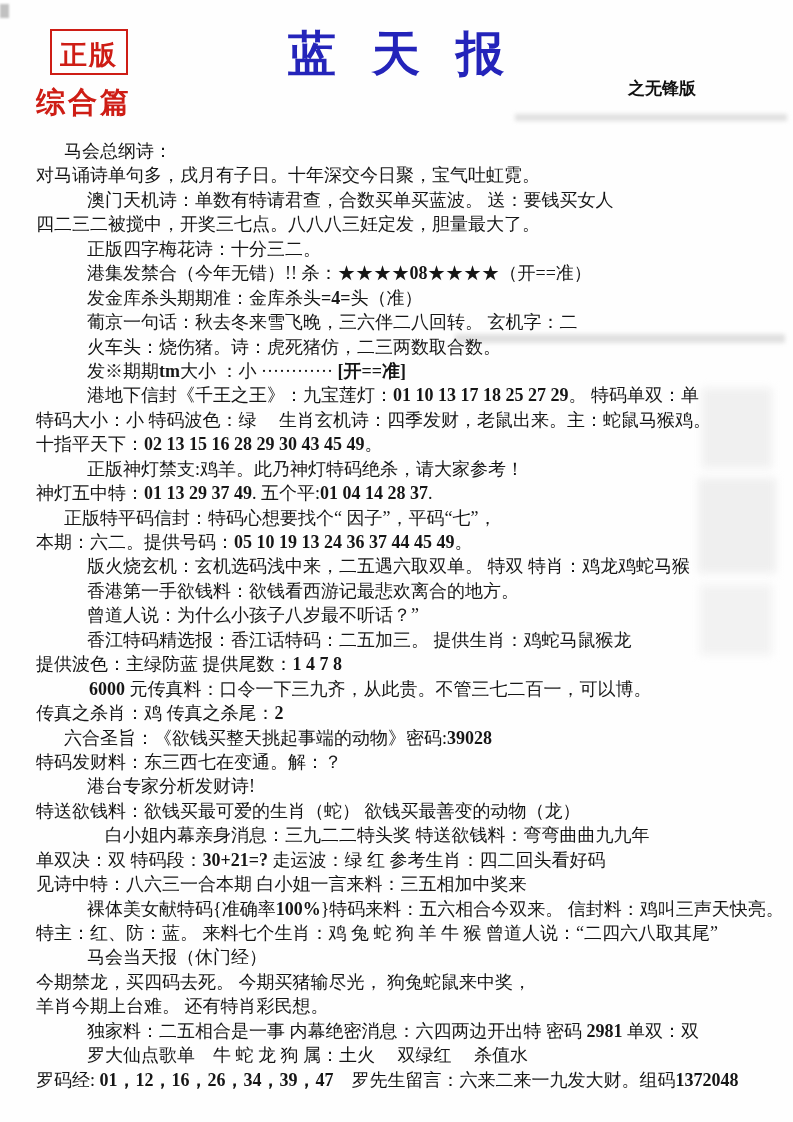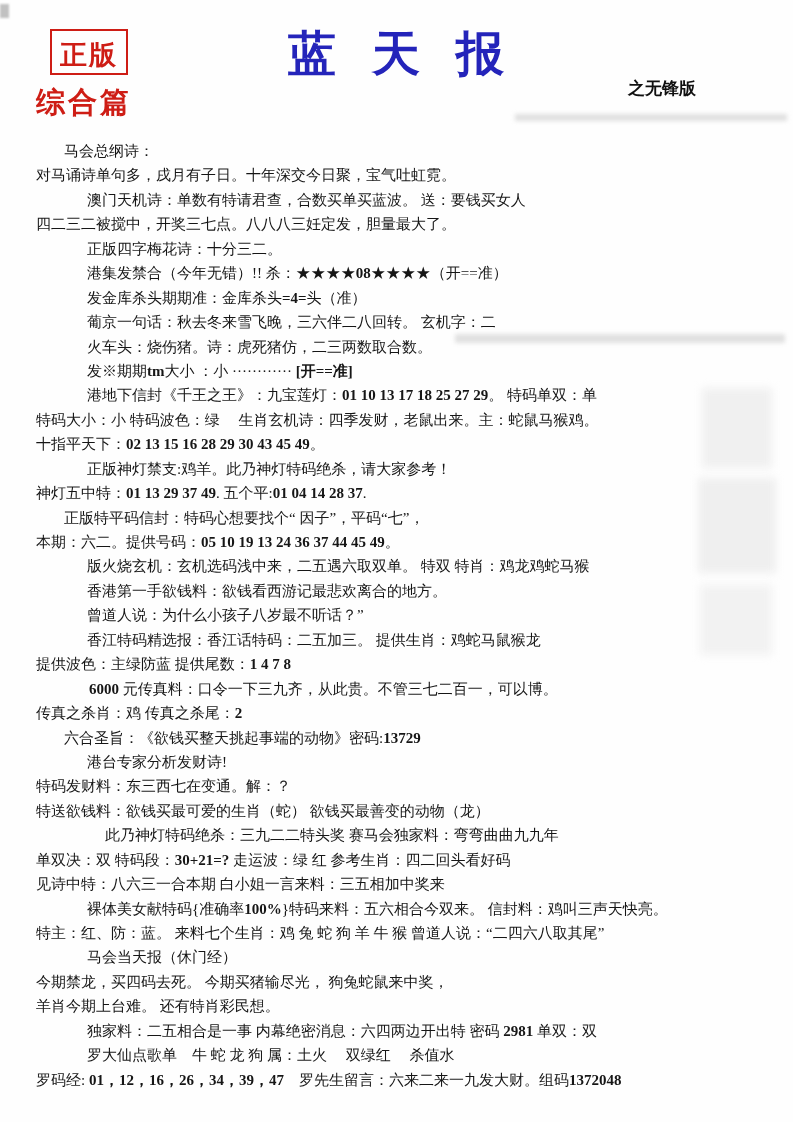--- a/index.html
+++ b/index.html
@@ -20,21 +20,21 @@
   .subtitle {
     position:absolute; left:628px; top:77px;
     font-size:17px; font-weight:bold; color:#101010;
   }
   .section-label {
     position:absolute; left:36px; top:83px;
     font-size:29px; font-weight:bold; color:#ce1d15; letter-spacing:3px;
   }
   .body-lines {
     position:absolute; left:0; top:139px; width:793px;
-    font-size:15px; line-height:24.45px; white-space:nowrap;
+    font-size:18px; line-height:24.45px; white-space:nowrap;
   }
   .bline { height:24.45px; overflow:hidden; }
   .ind0 { padding-left:36px; }
   .ind1 { padding-left:64px; }
   .ind2 { padding-left:87px; }
   .ind3 { padding-left:105px; }
   .ind4 { padding-left:89px; }
   .bold { font-weight:bold; }
   
   .artifact { position:absolute; pointer-events:none; }
@@ -86,25 +86,25 @@
       <div class="bline ind0"><span>神灯五中特：</span><span class="bold">01 13 29 37 49</span><span>. 五个平:</span><span class="bold">01 04 14 28 37</span><span>.</span></div>
       <div class="bline ind1"><span>正版特平码信封：特码心想要找个“ 因子”，平码“七”，</span></div>
       <div class="bline ind0"><span>本期：六二。提供号码：</span><span class="bold">05 10 19 13 24 36 37 44 45 49</span><span>。</span></div>
       <div class="bline ind2"><span>版火烧玄机：玄机选码浅中来，二五遇六取双单。 特双 特肖：鸡龙鸡蛇马猴</span></div>
       <div class="bline ind2"><span>香港第一手欲钱料：欲钱看西游记最悲欢离合的地方。</span></div>
       <div class="bline ind2"><span>曾道人说：为什么小孩子八岁最不听话？”</span></div>
       <div class="bline ind2"><span>香江特码精选报：香江话特码：二五加三。 提供生肖：鸡蛇马鼠猴龙</span></div>
       <div class="bline ind0"><span>提供波色：主绿防蓝 提供尾数：</span><span class="bold">1 4 7 8</span></div>
       <div class="bline ind4"><span class="bold">6000</span><span> 元传真料：口令一下三九齐，从此贵。不管三七二百一，可以博。</span></div>
       <div class="bline ind0"><span>传真之杀肖：鸡 传真之杀尾：</span><span class="bold">2</span></div>
-      <div class="bline ind1"><span>六合圣旨：《欲钱买整天挑起事端的动物》密码:</span><span class="bold">13729</span></div>
+      <div class="bline ind1"><span>六合圣旨：《欲钱买整天挑起事端的动物》密码:</span><span class="bold">39028</span></div>
+      <div class="bline ind0"><span>特码发财料：东三西七在变通。解：？</span></div>
       <div class="bline ind2"><span>港台专家分析发财诗!</span></div>
-      <div class="bline ind0"><span>特码发财料：东三西七在变通。解：？</span></div>
       <div class="bline ind0"><span>特送欲钱料：欲钱买最可爱的生肖（蛇） 欲钱买最善变的动物（龙）</span></div>
-      <div class="bline ind3"><span>此乃神灯特码绝杀：三九二二特头奖 赛马会独家料：弯弯曲曲九九年</span></div>
+      <div class="bline ind3"><span>白小姐内幕亲身消息：三九二二特头奖 特送欲钱料：弯弯曲曲九九年</span></div>
       <div class="bline ind0"><span>单双决：双 特码段：</span><span class="bold">30+21=?</span><span> 走运波：绿 红 参考生肖：四二回头看好码</span></div>
       <div class="bline ind0"><span>见诗中特：八六三一合本期 白小姐一言来料：三五相加中奖来</span></div>
       <div class="bline ind2"><span>裸体美女献特码{准确率</span><span class="bold">100%</span><span>}特码来料：五六相合今双来。 信封料：鸡叫三声天快亮。</span></div>
       <div class="bline ind0"><span>特主：红、防：蓝。 来料七个生肖：鸡 兔 蛇 狗 羊 牛 猴 曾道人说：“二四六八取其尾”</span></div>
       <div class="bline ind2"><span>马会当天报（休门经）</span></div>
       <div class="bline ind0"><span>今期禁龙，买四码去死。 今期买猪输尽光， 狗兔蛇鼠来中奖，</span></div>
       <div class="bline ind0"><span>羊肖今期上台难。 还有特肖彩民想。</span></div>
       <div class="bline ind2"><span>独家料：二五相合是一事 内幕绝密消息：六四两边开出特 密码 </span><span class="bold">2981</span><span> 单双：双</span></div>
       <div class="bline ind2"><span>罗大仙点歌单　牛 蛇 龙 狗 属：土火　 双绿红　 杀值水</span></div>
       <div class="bline ind0"><span>罗码经: </span><span class="bold">01，12，16，26，34，39，47</span><span>　罗先生留言：六来二来一九发大财。组码</span><span class="bold">1372048</span></div>

